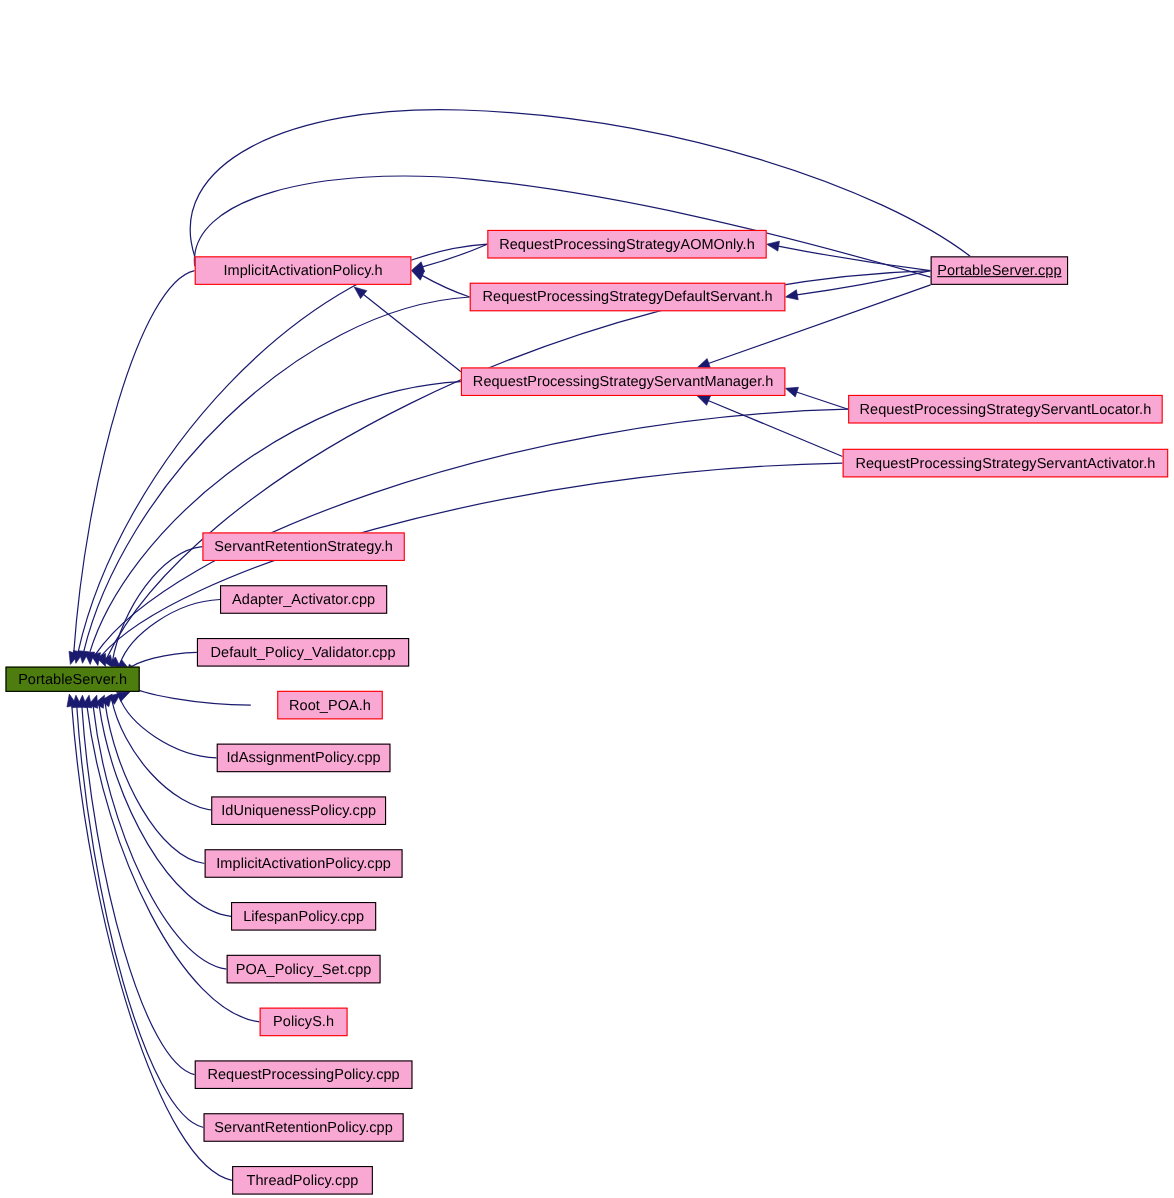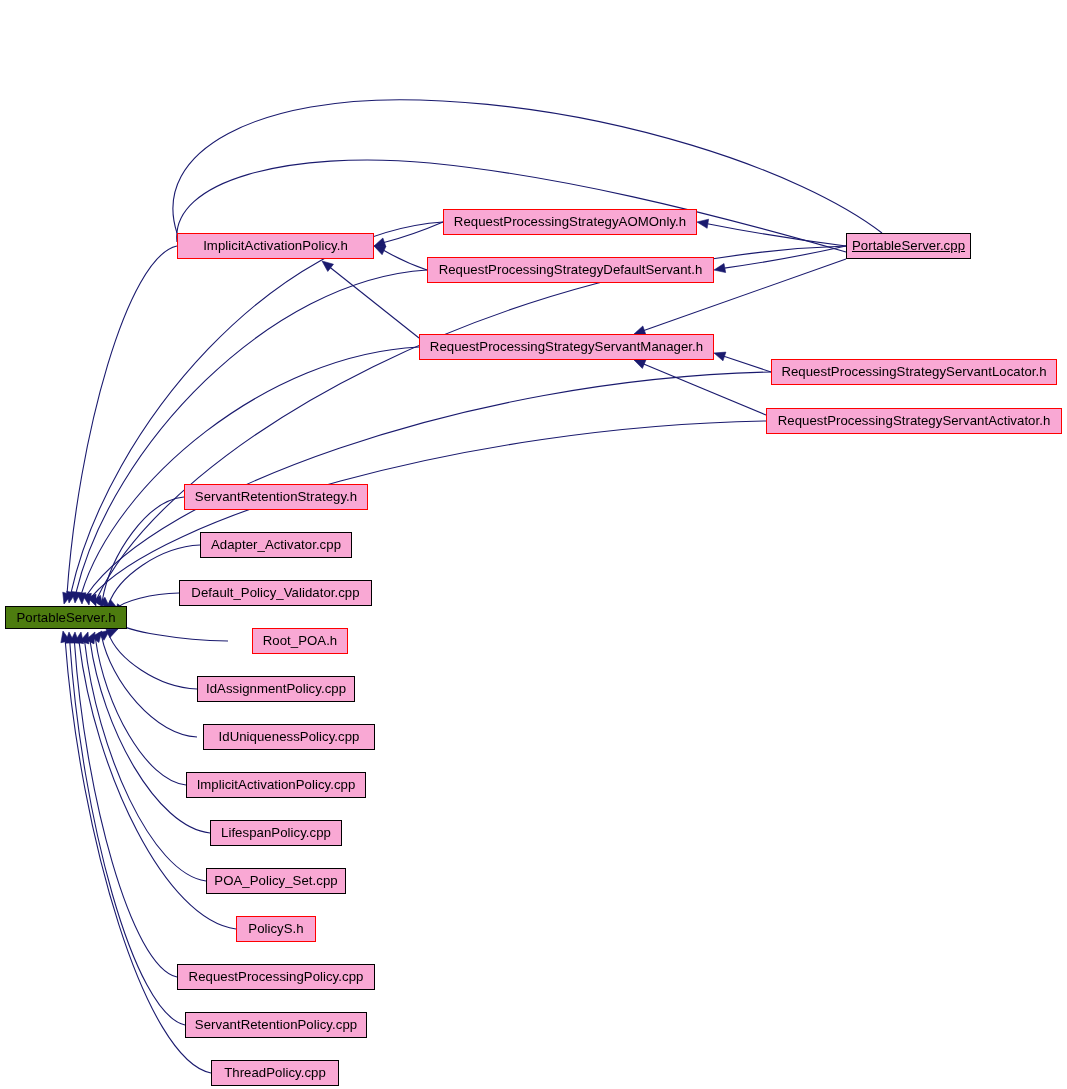--- a/index.html
+++ b/index.html
@@ -165,21 +165,21 @@
       </div>
       <div class="node-box" style="left: 179px; top: 580px; width: 193px; height: 26px;">
         <span class="node-label">Default_Policy_Validator.cpp</span>
       </div>
       <div class="node-box red" style="left: 228px; top: 628px; width: 96px; height: 26px; margin-left: 24px;">
         <span class="node-label">Root_POA.h</span>
       </div>
       <div class="node-box" style="left: 197px; top: 676px; width: 158px; height: 26px;">
         <span class="node-label">IdAssignmentPolicy.cpp</span>
       </div>
-      <div class="node-box" style="left: 203px; top: 724px; width: 172px; height: 26px;">
+      <div class="node-box" style="left: 192px; top: 724px; width: 159px; height: 26px;">
         <span class="node-label">IdUniquenessPolicy.cpp</span>
       </div>
       <div class="node-box" style="left: 186px; top: 772px; width: 180px; height: 26px;">
         <span class="node-label">ImplicitActivationPolicy.cpp</span>
       </div>
       <div class="node-box" style="left: 210px; top: 820px; width: 132px; height: 26px;">
         <span class="node-label">LifespanPolicy.cpp</span>
       </div>
       <div class="node-box" style="left: 206px; top: 868px; width: 140px; height: 26px;">
         <span class="node-label">POA_Policy_Set.cpp</span>

